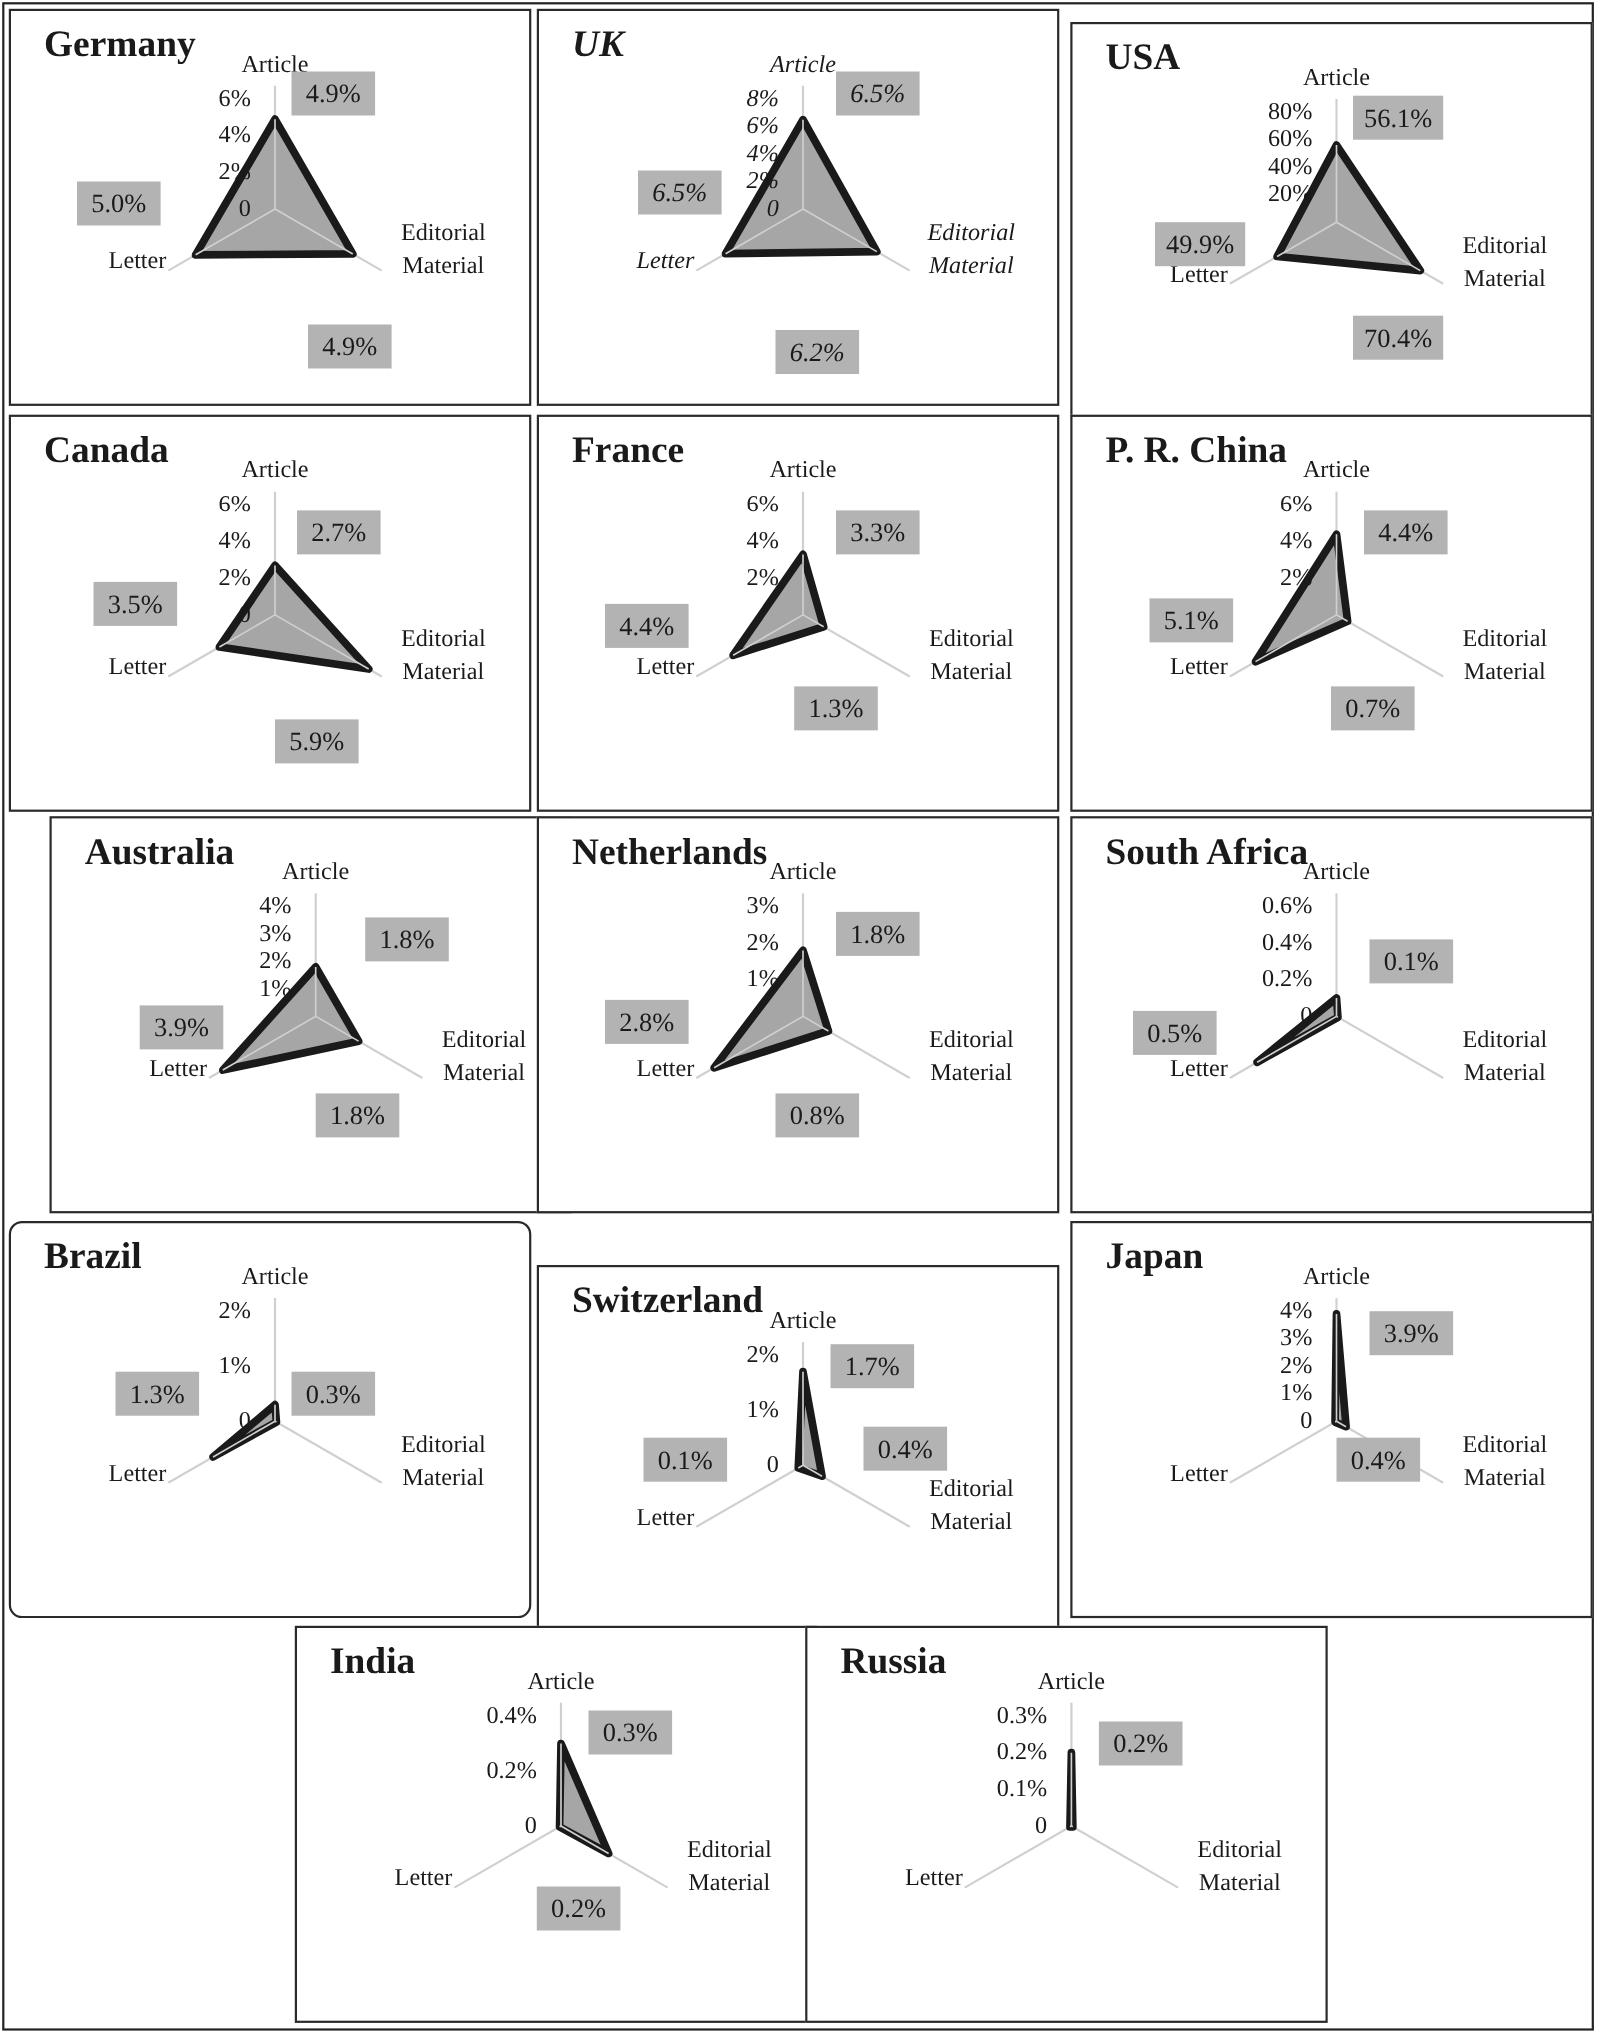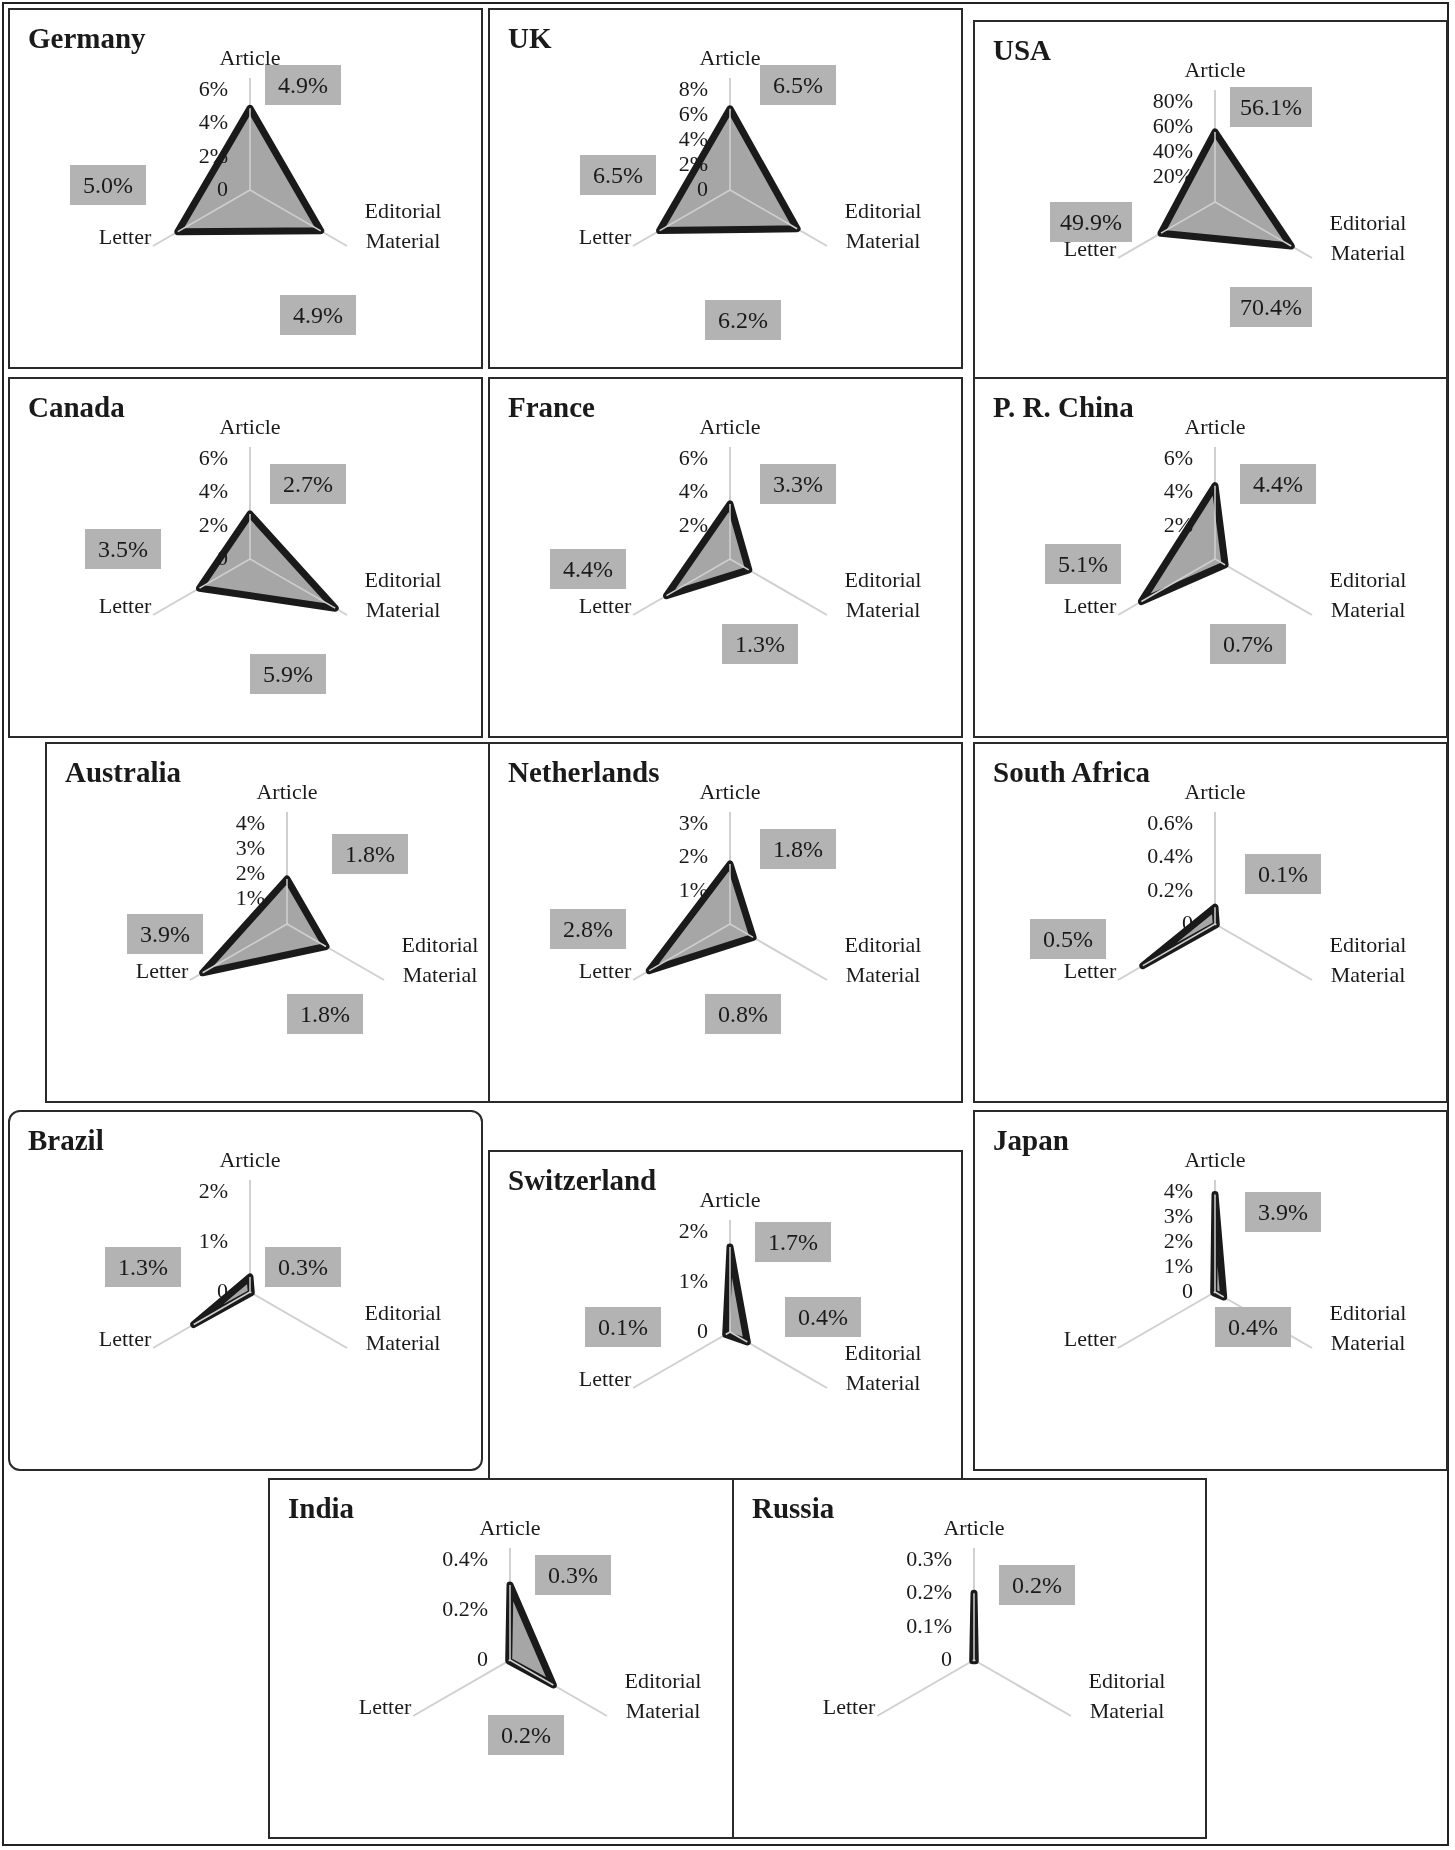--- a/index.html
+++ b/index.html
@@ -3,21 +3,21 @@
 <meta charset="utf-8">
 <style>
   html, body { margin: 0; padding: 0; background: #ffffff; }
   body { width: 1455px; height: 1850px; position: relative; overflow: hidden;
          font-family: "Liberation Serif", "DejaVu Serif", serif; color: #1a1a1a; }
   .outer { position: absolute; left: 2px; top: 2px; width: 1447px; height: 1844px;
            border: 2px solid #222; box-sizing: border-box; }
   .panel { position: absolute; width: 475px; height: 361px; border: 2px solid #2a2a2a;
            box-sizing: border-box; background: #fff; }
   .panel svg { position: absolute; left: 0; top: 0; }
-  .title { position: absolute; left: 18px; top: 12px; font-weight: bold; font-size: 29px;
+  .title { position: absolute; left: 30px; top: 12px; font-weight: bold; font-size: 34px;
            font-family: "Liberation Serif", "DejaVu Serif", serif; text-align: center; }
 </style>
 </head>
 <body>
 
 <div class="outer"></div>
 <div id="panels">
     <div class="panel" style="left: 8px; top: 8px;">
       <div class="title">Germany</div>
       <svg width="471" height="357" viewBox="0 0 471 357">
@@ -43,21 +43,21 @@
         <g>
           <rect x="270" y="285" width="76" height="40" fill="#b3b3b3"></rect>
           <text x="308" y="313" text-anchor="middle" font-size="24" font-family="&quot;Liberation Serif&quot;, serif" fill="#1a1a1a">4.9%</text>
         </g>
         <g>
           <rect x="60" y="155" width="76" height="40" fill="#b3b3b3"></rect>
           <text x="98" y="183" text-anchor="middle" font-size="24" font-family="&quot;Liberation Serif&quot;, serif" fill="#1a1a1a">5.0%</text>
         </g>
       </svg>
     </div>
-    <div class="panel" style="left: 488px; top: 8px;">
+    <div class="panel" style="left: 488px; top: 8px; font-style: italic;">
       <div class="title">UK</div>
       <svg width="471" height="357" viewBox="0 0 471 357">
         <line x1="240" y1="180" x2="240" y2="68" stroke="#d0d0d0" stroke-width="2"></line>
         <line x1="240" y1="180" x2="336.99484522385717" y2="236" stroke="#d0d0d0" stroke-width="2"></line>
         <line x1="240" y1="180" x2="143.00515477614286" y2="236" stroke="#d0d0d0" stroke-width="2"></line>
         <polygon points="240.0,98.8 307.1,218.8 169.6,220.6" fill="#a6a6a6" stroke="#1a1a1a" stroke-width="7" stroke-linejoin="round"></polygon>
         <line x1="240" y1="180" x2="240" y2="98.75" stroke="#d0d0d0" stroke-width="1.5"></line>
         <line x1="240" y1="180" x2="307.116968793294" y2="218.75" stroke="#d0d0d0" stroke-width="1.5"></line>
         <line x1="240" y1="180" x2="169.63543594251433" y2="220.625" stroke="#d0d0d0" stroke-width="1.5"></line>
         <text x="218" y="186" text-anchor="end" font-size="22" font-family="&quot;Liberation Serif&quot;, serif" fill="#1a1a1a">0</text>

